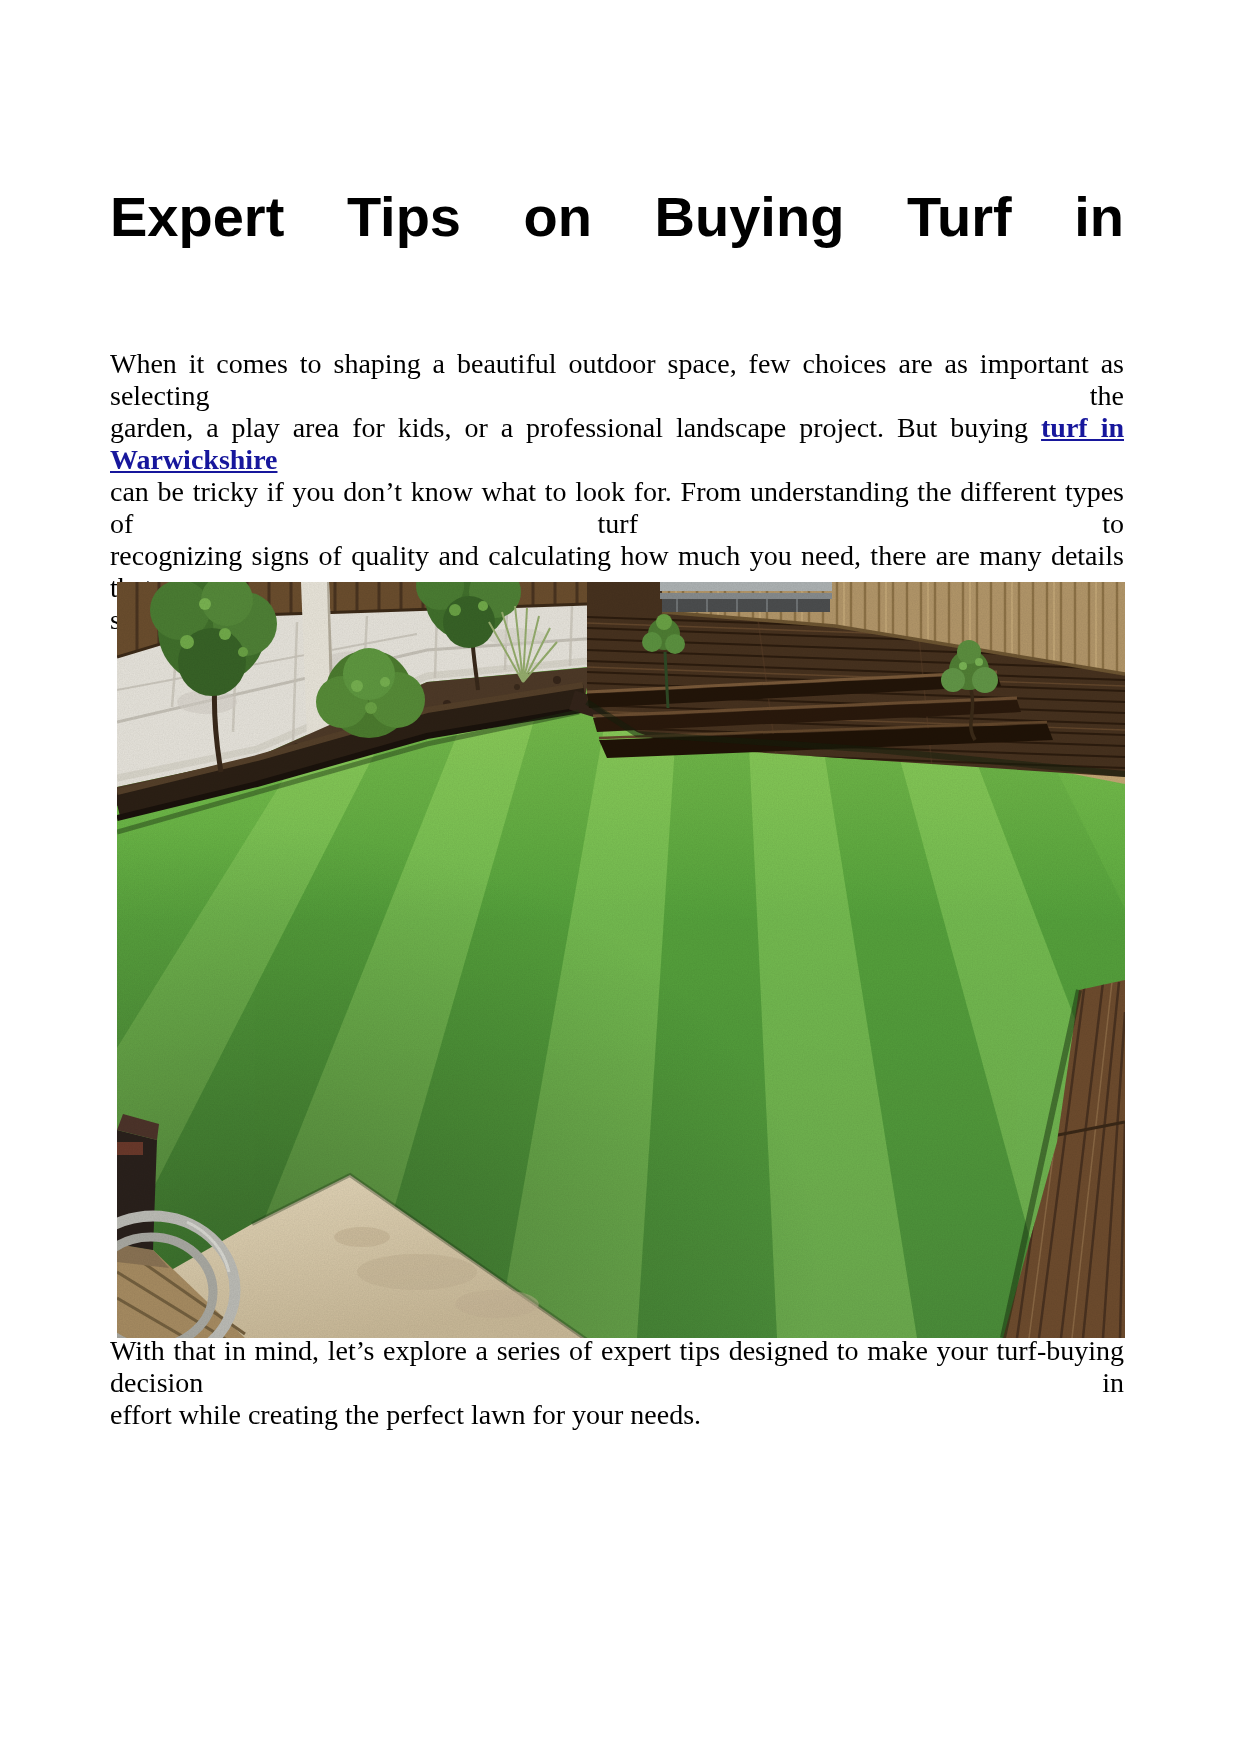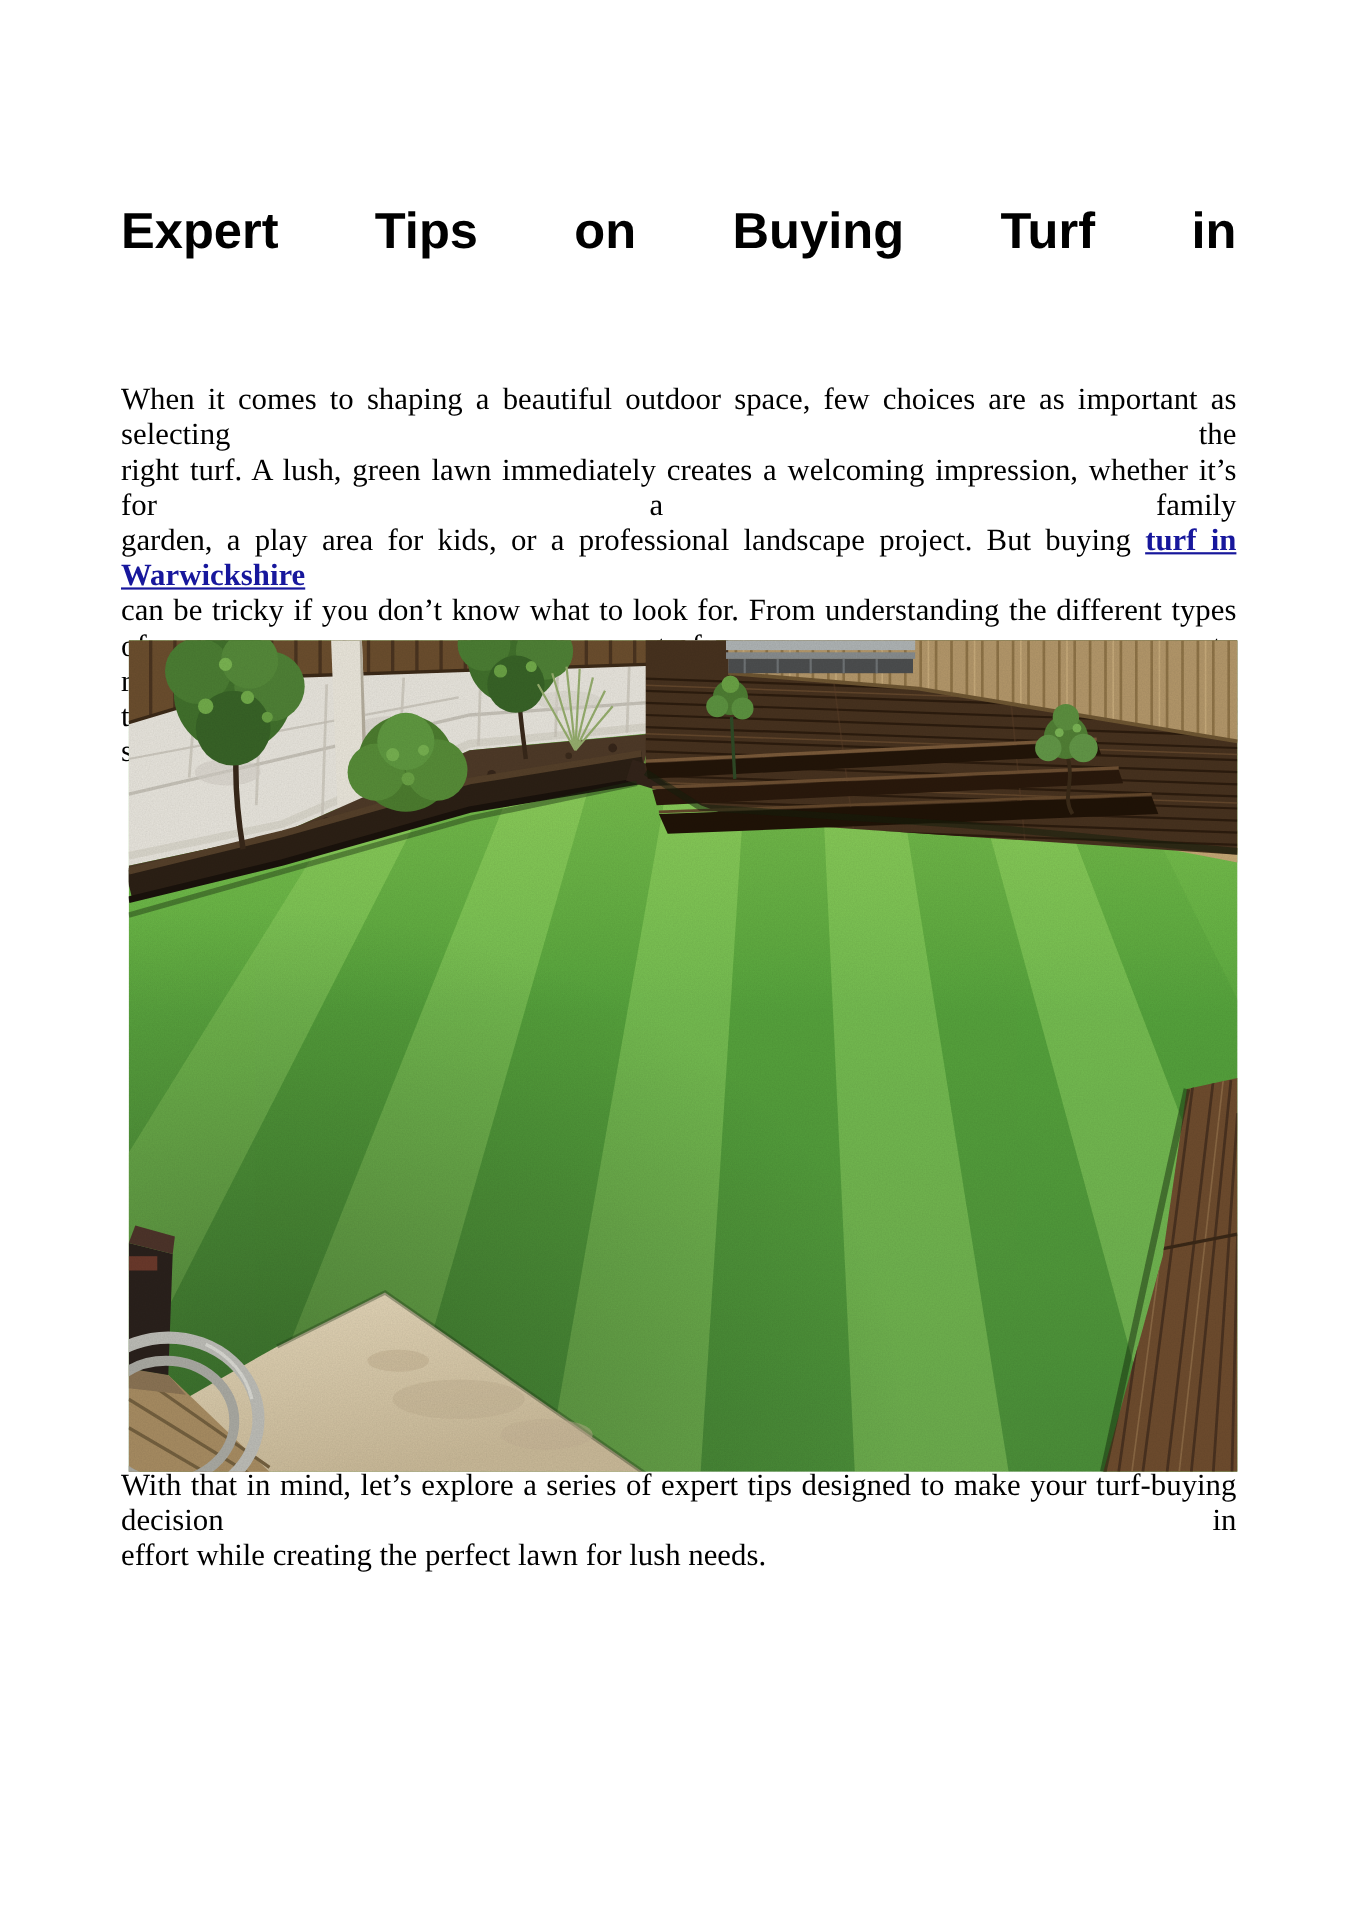--- a/index.html
+++ b/index.html
@@ -8,21 +8,21 @@
     width:1241px;height:1754px;
     background:#ffffff;
     margin:0 auto;
     overflow:hidden;
     font-family:"Liberation Serif", serif;
     color:#000;
   }
   .heading{
     position:absolute;left:110px;top:146px;width:1014px;
     font-family:"Liberation Sans", sans-serif;
-    font-weight:700;font-size:46px;line-height:65px;
+    font-weight:700;font-size:56px;line-height:65px;
     color:#000;
   }
   .body-par{
     position:absolute;left:110px;width:1014px;
     font-size:28px;line-height:32px;color:#000;
   }
   .par-intro{top:320px;}
   .par-outro{top:1307px;}
   
   .jl{display:block;text-align:justify;text-align-last:justify;}
@@ -44,21 +44,20 @@
 <body>
 
 <div class="page">
 
   <h1 class="heading">
     <span class="hl hl-just">Expert Tips on Buying Turf in</span>
   </h1>
 
   <p class="body-par par-intro">
     <span class="jl">When it comes to shaping a beautiful outdoor space, few choices are as important as selecting the</span>
-    <span class="jl">right turf. A lush, green lawn immediately creates a welcoming impression, whether it’s for a family</span>
     <span class="jl"><span>garden, a play area for kids, or a professional landscape project. But buying </span><a class="doclink" href="#">turf in Warwickshire</a></span>
     <span class="jl">can be tricky if you don’t know what to look for. From understanding the different types of turf to</span>
     <span class="jl">recognizing signs of quality and calculating how much you need, there are many details that</span>
     <span class="ll">separate an average purchase from a professional one.</span>
   </p>
 
   <div class="photo" role="img" aria-label="Back garden with a bright green striped artificial turf lawn bordered by dark timber sleepers, a white stone wall topped by a wooden fence on the left, dark brown timber decking with steps and bamboo screening on the right, small topiary trees and shrubs in a soil bed, and a beige concrete paving slab with a grey hose coil in the bottom left corner.">
     <svg viewBox="0 0 1008 756" preserveAspectRatio="none" xmlns="http://www.w3.org/2000/svg">
       <defs>
         <linearGradient id="turfG" x1="0" y1="0" x2="0" y2="1">
@@ -303,16 +302,16 @@
         <circle cx="846" cy="84" r="4" fill="#7ab455"></circle>
           <circle cx="862" cy="80" r="4" fill="#7ab455"></circle>
       </g>
 
       <rect x="0" y="0" width="1008" height="756" filter="url(#noiseF)" opacity="0.09"></rect>
     </svg>
   </div>
 
   <p class="body-par par-outro">
     <span class="jl">With that in mind, let’s explore a series of expert tips designed to make your turf-buying decision in</span>
-    <span class="ll">effort while creating the perfect lawn for lush needs.</span>
+    <span class="ll">effort while creating the perfect lawn for your needs.</span>
   </p>
 
 </div>
 
 </body></html>

